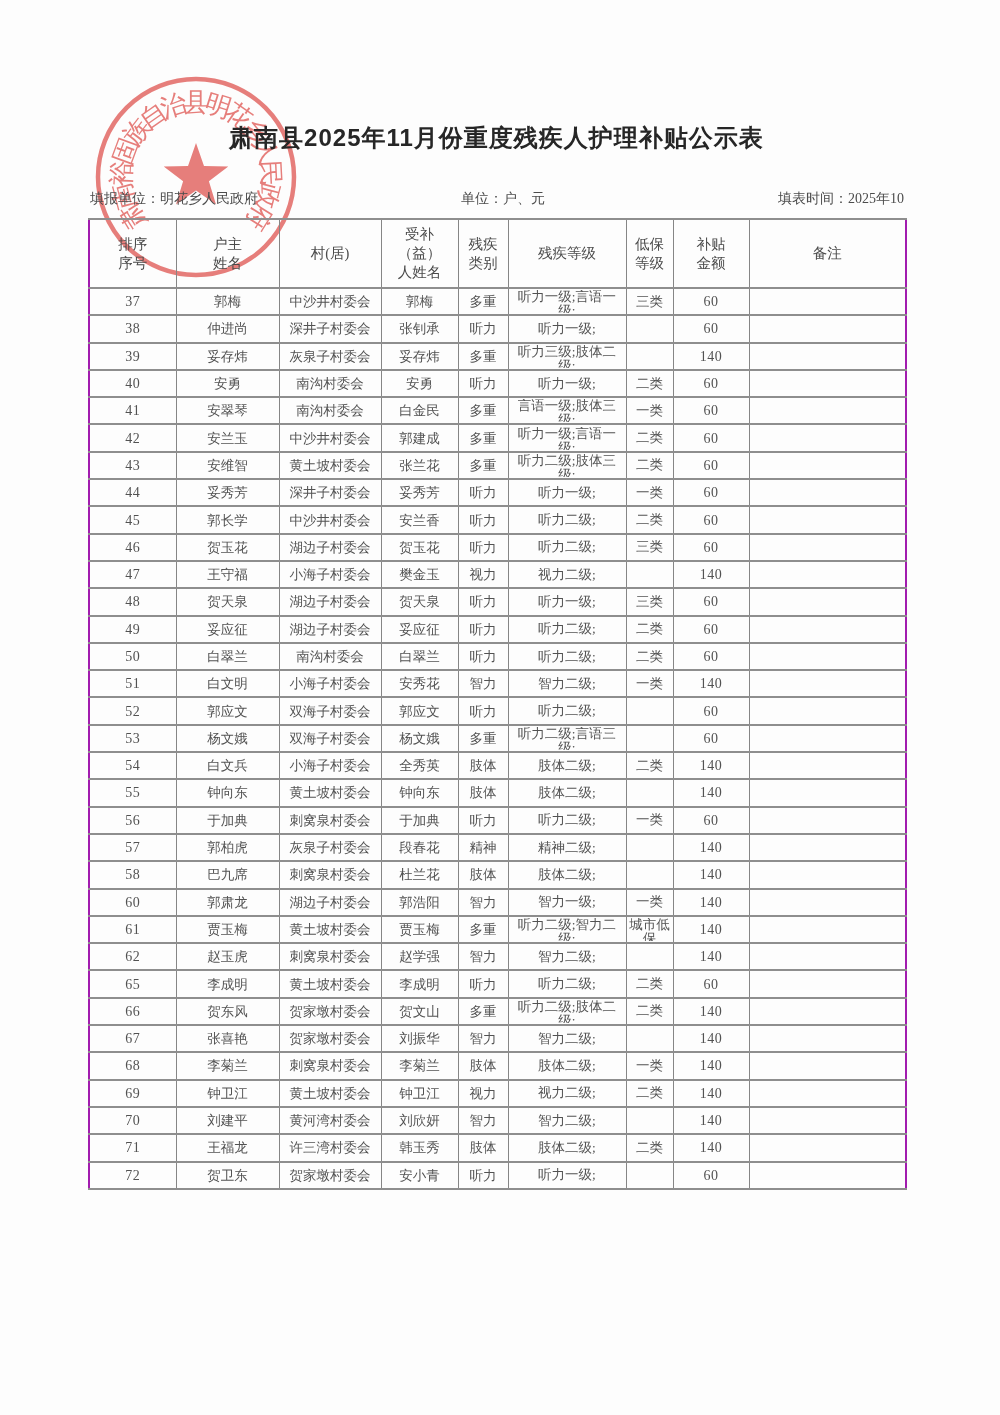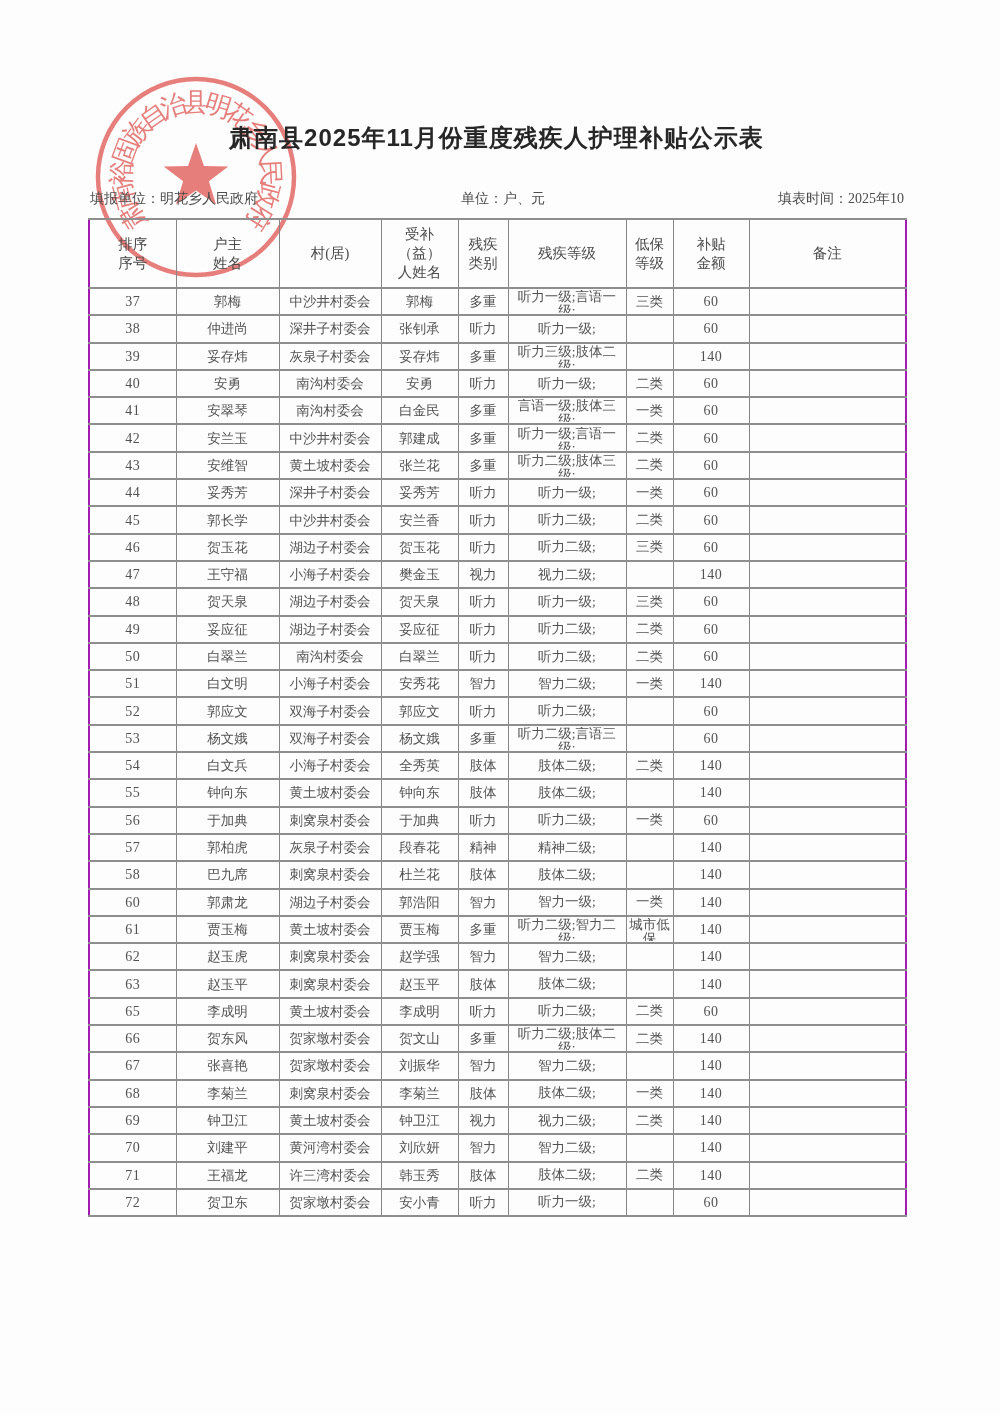--- a/index.html
+++ b/index.html
@@ -905,49 +905,20 @@
           </td>
       <td>
             <div class="ci num">140</div>
           </td>
       <td>
             <div class="ci"></div>
           </td>
     </tr>
         <tr>
       <td>
-            <div class="ci num">63</div>
-          </td>
-      <td>
-            <div class="ci">赵玉平</div>
-          </td>
-      <td>
-            <div class="ci">刺窝泉村委会</div>
-          </td>
-      <td>
-            <div class="ci">赵玉平</div>
-          </td>
-      <td>
-            <div class="ci">肢体</div>
-          </td>
-      <td>
-            <div class="ci clamp">肢体二级;</div>
-          </td>
-      <td>
-            <div class="ci clamp"></div>
-          </td>
-      <td>
-            <div class="ci num">140</div>
-          </td>
-      <td>
-            <div class="ci"></div>
-          </td>
-    </tr>
-        <tr>
-      <td>
             <div class="ci num">65</div>
           </td>
       <td>
             <div class="ci">李成明</div>
           </td>
       <td>
             <div class="ci">黄土坡村委会</div>
           </td>
       <td>
             <div class="ci">李成明</div>

